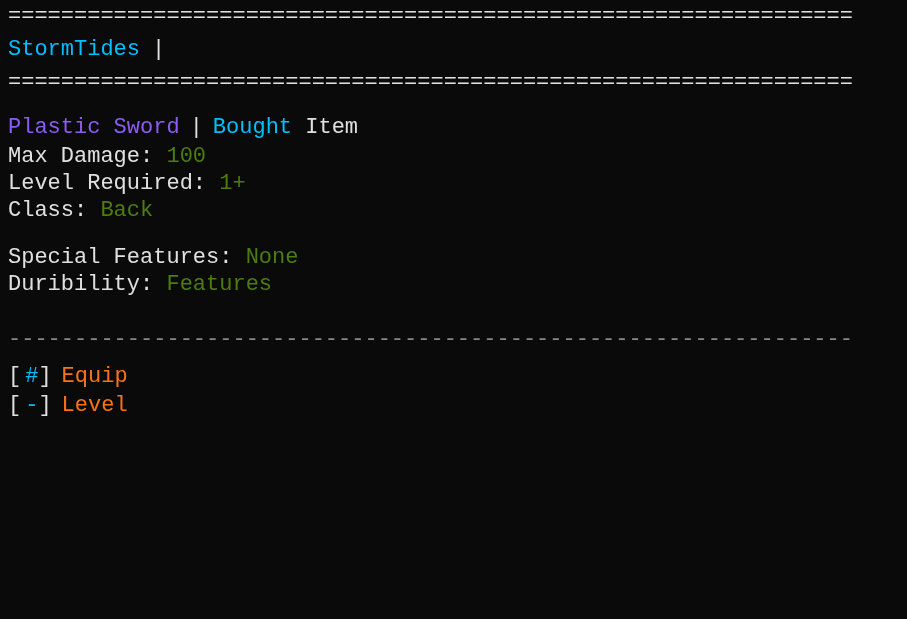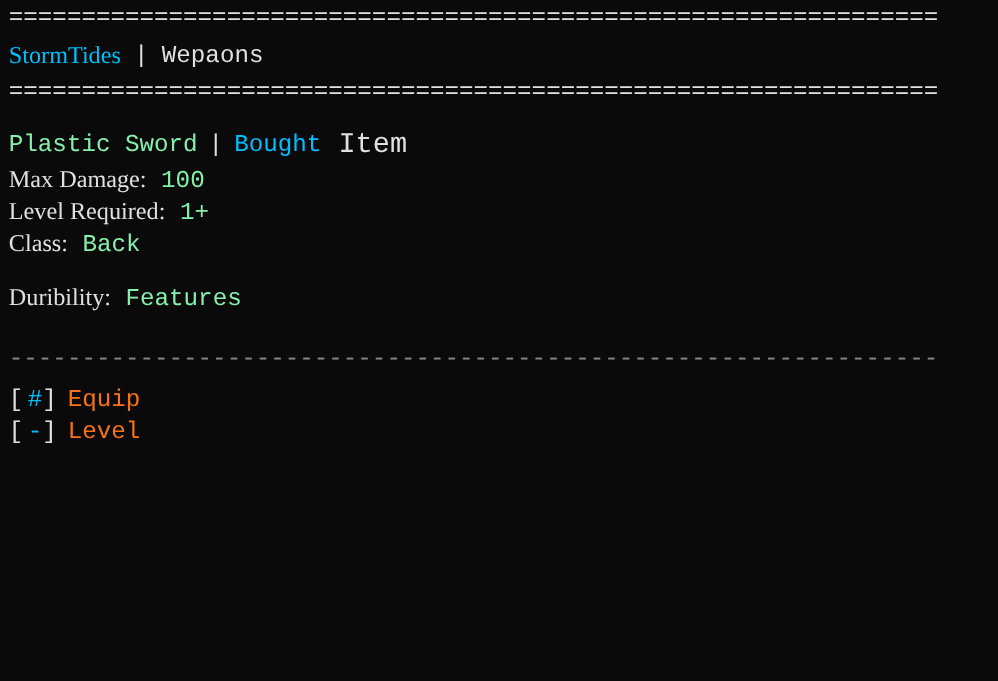--- a/index.html
+++ b/index.html
@@ -37,21 +37,21 @@
 
     .header-row {
       display: flex;
       align-items: center;
       padding: 6px 8px 6px 8px;
     }
 
     .brand-name {
       color: #00bfff;
       font-size: 22px;
-      font-family: Liberation Serif, serif;
+      font-family: Liberation Mono, monospace;
     }
 
     .separator {
       color: #e0e0e0;
       margin: 0 12px;
       font-size: 22px;
     }
 
     .section-title {
       color: #e0e0e0;
@@ -71,56 +71,55 @@
       padding: 18px 8px 0 8px;
     }
 
     .item-title-row {
       display: flex;
       align-items: center;
       margin-bottom: 4px;
     }
 
     .item-name {
-      color: #86efac;
+      color: #8b5cf6;
       font-size: 22px;
       font-family: 'Courier New', Courier, monospace;
     }
 
     .pipe {
       color: #e0e0e0;
       margin: 0 10px;
     }
 
     .bought-label {
       color: #00bfff;
       font-size: 22px;
       font-family: Liberation Mono, monospace;
     }
 
     .bought-item-label {
       color: #e0e0e0;
-      font-size: 26px;
+      font-size: 22px;
       font-family: 'Courier New', Courier, monospace;
     }
 
     .stat-line {
       font-size: 22px;
       font-family: 'Courier New', Courier, monospace;
       margin-bottom: 2px;
       color: #e0e0e0;
     }
 
     .stat-label {
       color: #e0e0e0;
-      font-family: Liberation Serif, serif;
     }
 
     .stat-value {
-      color: #86efac;
+      color: #4d7c0f;
     }
 
     .spacer {
       height: 20px;
     }
 
     .divider-line {
       color: #888;
       font-size: 22px;
       padding: 8px 8px 4px 8px;
@@ -162,21 +161,20 @@
 </head>
 <body>
 
 <div class="container">
 
   <div class="top-border">================================================================</div>
 
   <div class="header-row">
     <span class="brand-name">StormTides</span>
     <span class="separator">|</span>
-    <span class="section-title">Wepaons</span>
   </div>
 
   <div class="second-border">================================================================</div>
 
   <div class="content-area">
 
     <div class="item-title-row">
       <span class="item-name">Plastic Sword</span>
       <span class="pipe">|</span>
       <span class="bought-label">Bought</span>
@@ -193,20 +191,24 @@
       <span class="stat-value"> <span>1+</span></span>
     </div>
 
     <div class="stat-line">
       <span class="stat-label">Class:</span>
       <span class="stat-value"> <span>Back</span></span>
     </div>
 
     <div class="spacer"></div>
 
+    <div class="stat-line">
+      <span class="stat-label">Special Features:</span>
+      <span class="stat-value"> <span>None</span></span>
+    </div>
 
 
     <div class="stat-line">
       <span class="stat-label">Duribility:</span>
       <span class="stat-value"> <span>Features</span></span>
     </div>
 
   </div>
 
   <div class="spacer"></div>

